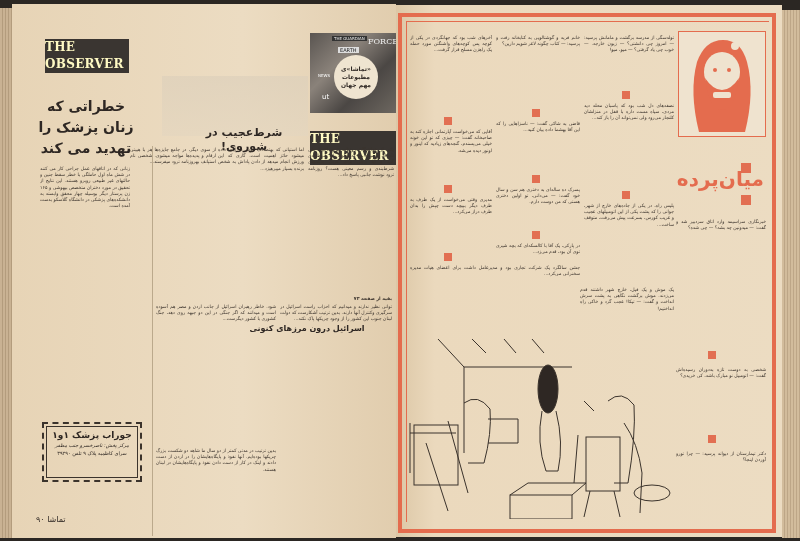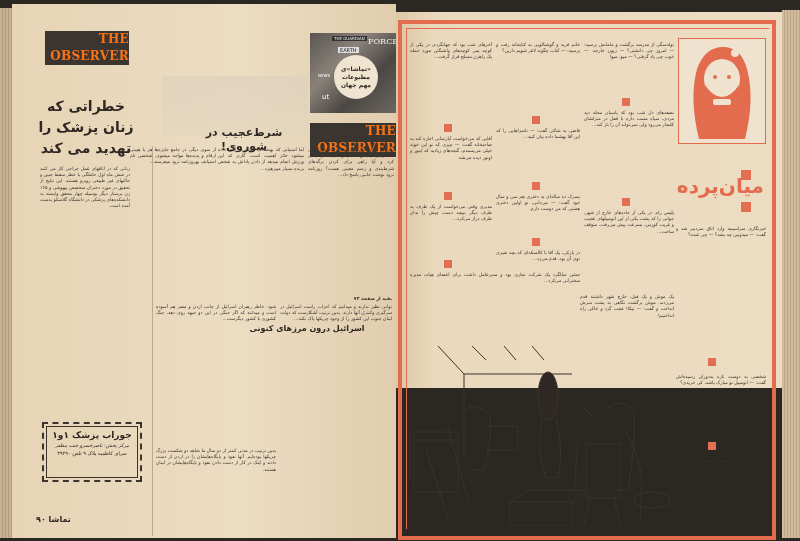--- a/index.html
+++ b/index.html
@@ -1,22 +1,22 @@
 <!DOCTYPE html>
 <html><head>
 <meta charset="utf-8">
 <style>
   html,body{margin:0;padding:0;}
   body{width:800px;height:541px;background:#2b2723;position:relative;overflow:hidden;font-family:"DejaVu Sans",sans-serif;}
   .page{position:absolute;background:#ead8bd;}
   #left-page{left:12px;top:4px;width:384px;height:534px;background:linear-gradient(90deg,#e7d4b6 0%,#ecdcc2 60%,#e1cdae 100%);}
-  #right-page{left:396px;top:12px;width:386px;height:376px;background:linear-gradient(90deg,#dcc7a6 0%,#ebd9bd 10%,#ecdcc2 100%);}
+  #right-page{left:396px;top:5px;width:386px;height:532px;background:linear-gradient(90deg,#dcc7a6 0%,#ebd9bd 10%,#ecdcc2 100%);}
   #left-edge{position:absolute;left:0;top:8px;width:14px;height:530px;background:repeating-linear-gradient(90deg,#c9b293 0 2px,#b39c7d 2px 3px);}
   #right-edge{position:absolute;left:782px;top:10px;width:18px;height:528px;background:repeating-linear-gradient(90deg,#d2bc9c 0 2px,#bda687 2px 3px);}
-  .observer{position:absolute;background:#3a3531;color:#f97316;font-family:"DejaVu Serif",serif;font-weight:bold;font-size:12px;text-align:right;line-height:17px;letter-spacing:0.3px;}
+  .observer{position:absolute;background:#3a3531;color:#fef9c3;font-family:"DejaVu Serif",serif;font-weight:bold;font-size:12px;text-align:left;line-height:17px;letter-spacing:0.3px;margin-top:8px;}
   .txt{position:absolute;font-family:"DejaVu Sans",sans-serif;font-size:4.6px;line-height:6.2px;color:#3b332c;direction:rtl;text-align:justify;overflow:hidden;}
   .headline{position:absolute;direction:rtl;font-family:"DejaVu Sans",sans-serif;font-weight:bold;color:#2e2723;text-align:center;}
   .sq{position:absolute;width:10px;height:10px;background:#e26f52;}
   .red-border{position:absolute;border:4px solid #e46c4e;}
   .red-inner{position:absolute;border:1px solid #e46c4e;}
   .vline{position:absolute;width:1px;background:#bba98c;}
 </style>
 </head>
 <body>
 
@@ -28,21 +28,21 @@
   <div class="headline" style="left:22px;top:92px;width:104px;font-size:14px;line-height:21px;">خطراتی که زنان پزشک را تهدید می کند</div>
 
   <div class="txt" style="left:28px;top:162px;width:90px;height:250px;">زنانی که در اتاقهای عمل جراحی کار می کنند در شش ماه اول حاملگی با خطر سقط جنین و حالتهای غیر طبیعی روبرو هستند. این نتایج از تحقیق در مورد دختران متخصص بیهوشی و ۱۶۵ زن پرستار دیگر بوسیله چهار محقق وابسته به دانشکده‌های پزشکی در دانشگاه گلاسکو بدست آمده است.</div>
 
   <div style="position:absolute;left:30px;top:418px;width:100px;height:60px;border:2px dashed #3b332c;outline:1px solid #3b332c;outline-offset:-5px;padding:5px 4px;box-sizing:border-box;direction:rtl;text-align:center;color:#2e2723;">
     <div style="font-size:9px;font-weight:bold;line-height:12px;">جوراب پزشک ۱و۱</div>
     <div style="font-size:5px;line-height:8px;font-style:italic;">مرکز پخش: ناصرخسرو جنب مظفر</div>
     <div style="font-size:5px;line-height:8px;">سرای کاظمیه پلاک ۹ تلفن ۳۹۲۹۰</div>
   </div>
 
-  <div style="position:absolute;left:24px;top:511px;font-size:8px;font-weight:bold;color:#2e2723;direction:rtl;">تماشا ۹۰</div>
+  <div style="position:absolute;left:24px;top:511px;font-size:8px;font-weight:normal;color:#2e2723;direction:rtl;">تماشا ۹۰</div>
 
   <div style="position:absolute;left:298px;top:29px;width:86px;height:80px;background:linear-gradient(135deg,#5a5551 0%,#8a827a 35%,#4b4744 65%,#6d6760 100%);overflow:hidden;">
     <div style="position:absolute;left:22px;top:3px;font-size:4px;color:#eee;background:#333;padding:0 2px;">THE GUARDIAN</div>
     <div style="position:absolute;left:58px;top:4px;font-size:8px;color:#eee;font-family:'DejaVu Serif',serif;">FORCE</div>
     <div style="position:absolute;left:28px;top:14px;font-size:5px;color:#222;background:#ddd;padding:0 2px;">EARTH</div>
     <div style="position:absolute;left:8px;top:40px;font-size:4px;color:#fff;">NEWS</div>
     <div style="position:absolute;left:12px;top:60px;font-size:7px;color:#fff;">ut</div>
     <div style="position:absolute;left:24px;top:22px;width:44px;height:44px;border-radius:50%;background:#efe4d0;display:flex;align-items:center;justify-content:center;text-align:center;direction:rtl;">
       <span style="font-size:6px;line-height:8px;font-weight:bold;color:#2e2723;width:36px;">«تماشا»ی مطبوعات مهم جهان</span>
     </div>

